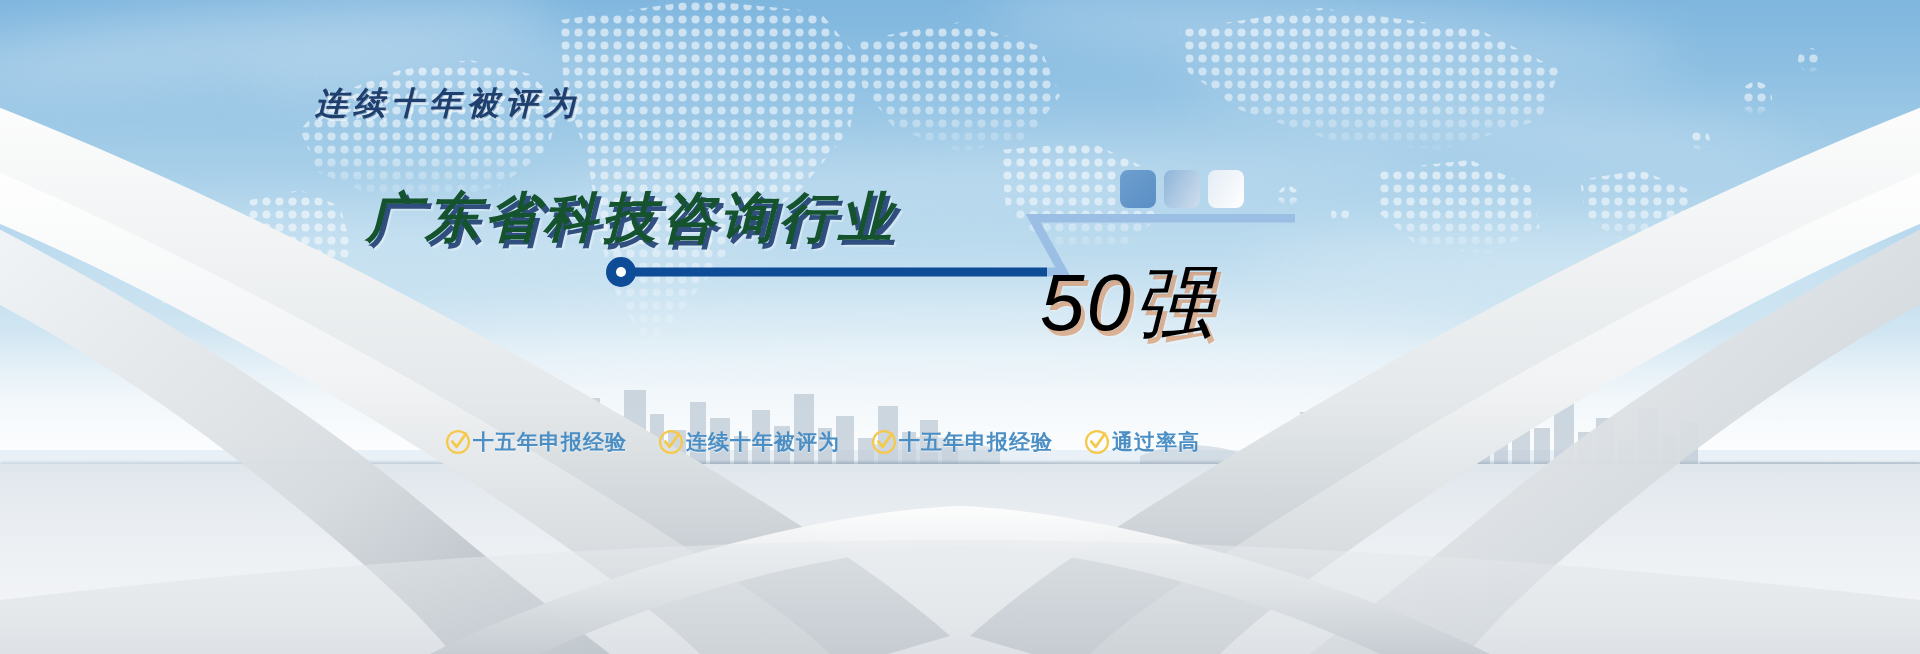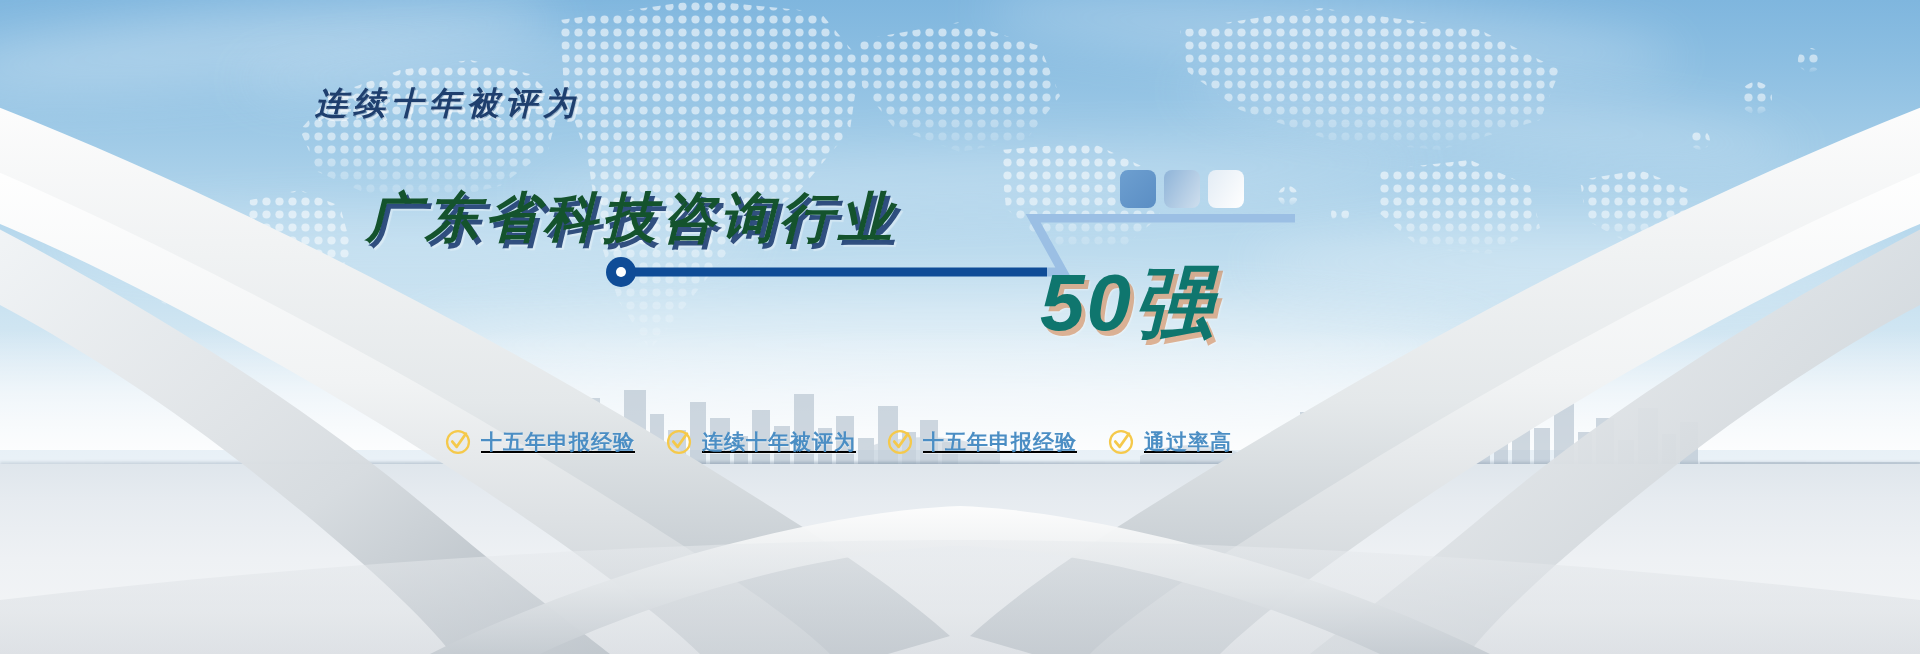--- a/index.html
+++ b/index.html
@@ -123,43 +123,42 @@
   .blk2{background:linear-gradient(120deg,#8fb4d8,#cfdfee);}
   .blk3{background:linear-gradient(120deg,#e3ecf5,#ffffff);}
 
   
   .connector{position:absolute; left:595px; top:214px; width:700px; height:110px;}
 
   .rank{
     position:absolute;
     left:1040px; top:250px;
     font-size:80px;
-    font-weight:bold;
+    font-weight:normal;
     font-style:italic;
     letter-spacing:2px;
-    color:#0f766e;
+    color:#000000;
     white-space:nowrap;
     text-shadow:
       4px 5px 0 rgba(200,96,24,.45),
       5px 6px 2px rgba(255,255,255,.4);
   }
 
   
   .features{
     position:absolute;
     left:444px; top:428px;
     display:flex;
     align-items:center;
     gap:30px;
   }
   .feature{
     display:flex;
     align-items:center;
-    gap:9px;
-    text-decoration:underline;
+    gap:1px;
   }
   .feature .check{
     width:28px;height:28px;flex:0 0 28px;
     display:block;
   }
   .feature .flabel{
     font-size:21px;
     font-weight:bold;
     color:#4b8ec4;
     letter-spacing:1px;

